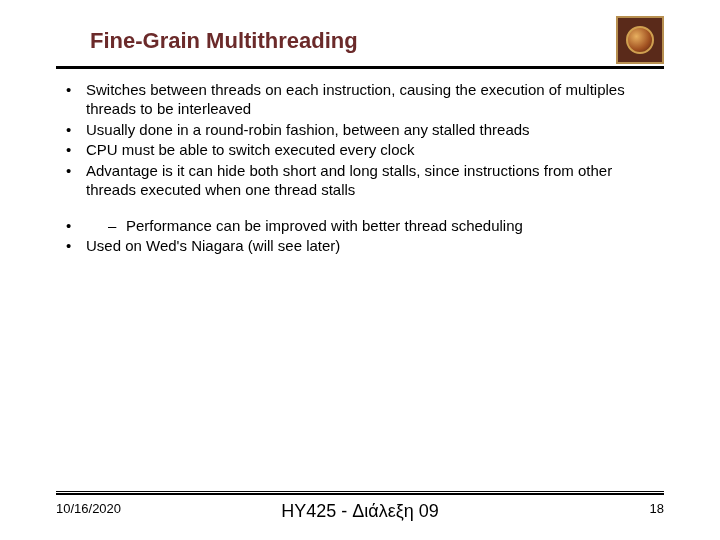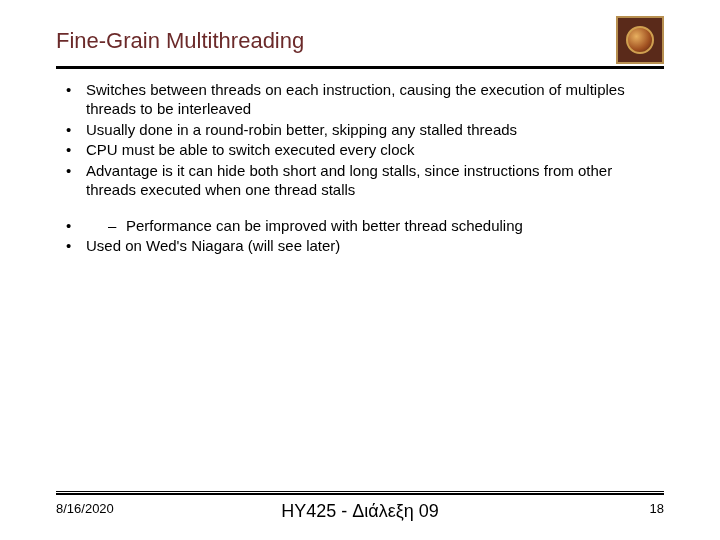--- a/index.html
+++ b/index.html
@@ -1,20 +1,20 @@
 <!DOCTYPE html>
 <html><head>
 <meta charset="utf-8">
 <style>
   * { margin: 0; padding: 0; box-sizing: border-box; }
   html, body { width: 720px; height: 540px; font-family: Verdana, Geneva, sans-serif; background: #fff; color: #000; }
   .slide { position: relative; width: 720px; height: 540px; }
   .header { padding: 28px 56px 0 56px; }
   .title-row { display: flex; align-items: flex-start; justify-content: space-between; }
-  .title { font-size: 22px; font-weight: normal; color: #6b2a2a; margin-bottom: 6px; }
+  .title { font-size: 22px; font-weight: bold; color: #6b2a2a; margin-bottom: 6px; margin-left: 34px; }
   .logo { width: 48px; height: 48px; background: #5a2a1a; border: 2px solid #b89050; display: flex; align-items: center; justify-content: center; margin-top: -12px; }
   .logo-inner { width: 28px; height: 28px; border-radius: 50%; background: radial-gradient(circle at 35% 35%, #e8b060, #a05020 60%, #502010); border: 2px solid #d0a050; }
   .rule { border: none; border-top: 2px solid #000; margin-top: 2px; }
   .thin-rule { border: none; border-top: 1px solid #000; margin-top: 0; }
   .content { padding: 12px 57px 0 56px; font-size: 15px; line-height: 1.25; }
   ul.main { list-style: none; padding-left: 18px; }
   ul.main > li { position: relative; margin-bottom: 2px; padding-left: 12px; }
   ul.main > li::before { content: "•"; position: absolute; left: -8px; top: 0; }
   ul.sub { list-style: none; padding-left: 28px; margin-top: 17px; }
   ul.sub > li { position: relative; padding-left: 12px; }
@@ -36,34 +36,34 @@
         <div class="logo-inner"></div>
       </div>
     </div>
     <hr class="rule">
     <hr class="thin-rule">
   </div>
 
   <div class="content">
     <ul class="main">
       <li><span>Switches between threads on each instruction, causing the execution of multiples threads to be interleaved</span></li>
-      <li><span>Usually done in a round-robin better, skipping any stalled threads</span></li>
+      <li><span>Usually done in a round-robin fashion, between any stalled threads</span></li>
       <li><span>CPU must be able to switch executed every clock</span></li>
       <li><span>Advantage is it can hide both short and long stalls, since instructions from other threads executed when one thread stalls</span></li>
       <li>
         <ul class="sub">
           <li><span>Performance can be improved with better thread scheduling</span></li>
         </ul>
       </li>
       <li><span>Used on Wed's Niagara (will see later)</span></li>
     </ul>
   </div>
 
   <div class="footer">
     <hr class="foot-rule-thin">
     <hr class="foot-rule">
     <div class="foot-row">
-      <span>8/16/2020</span>
+      <span>10/16/2020</span>
       <span class="foot-center">HY425 - Διάλεξη 09</span>
       <span>18</span>
     </div>
   </div>
 </div>
 
 </body></html>

